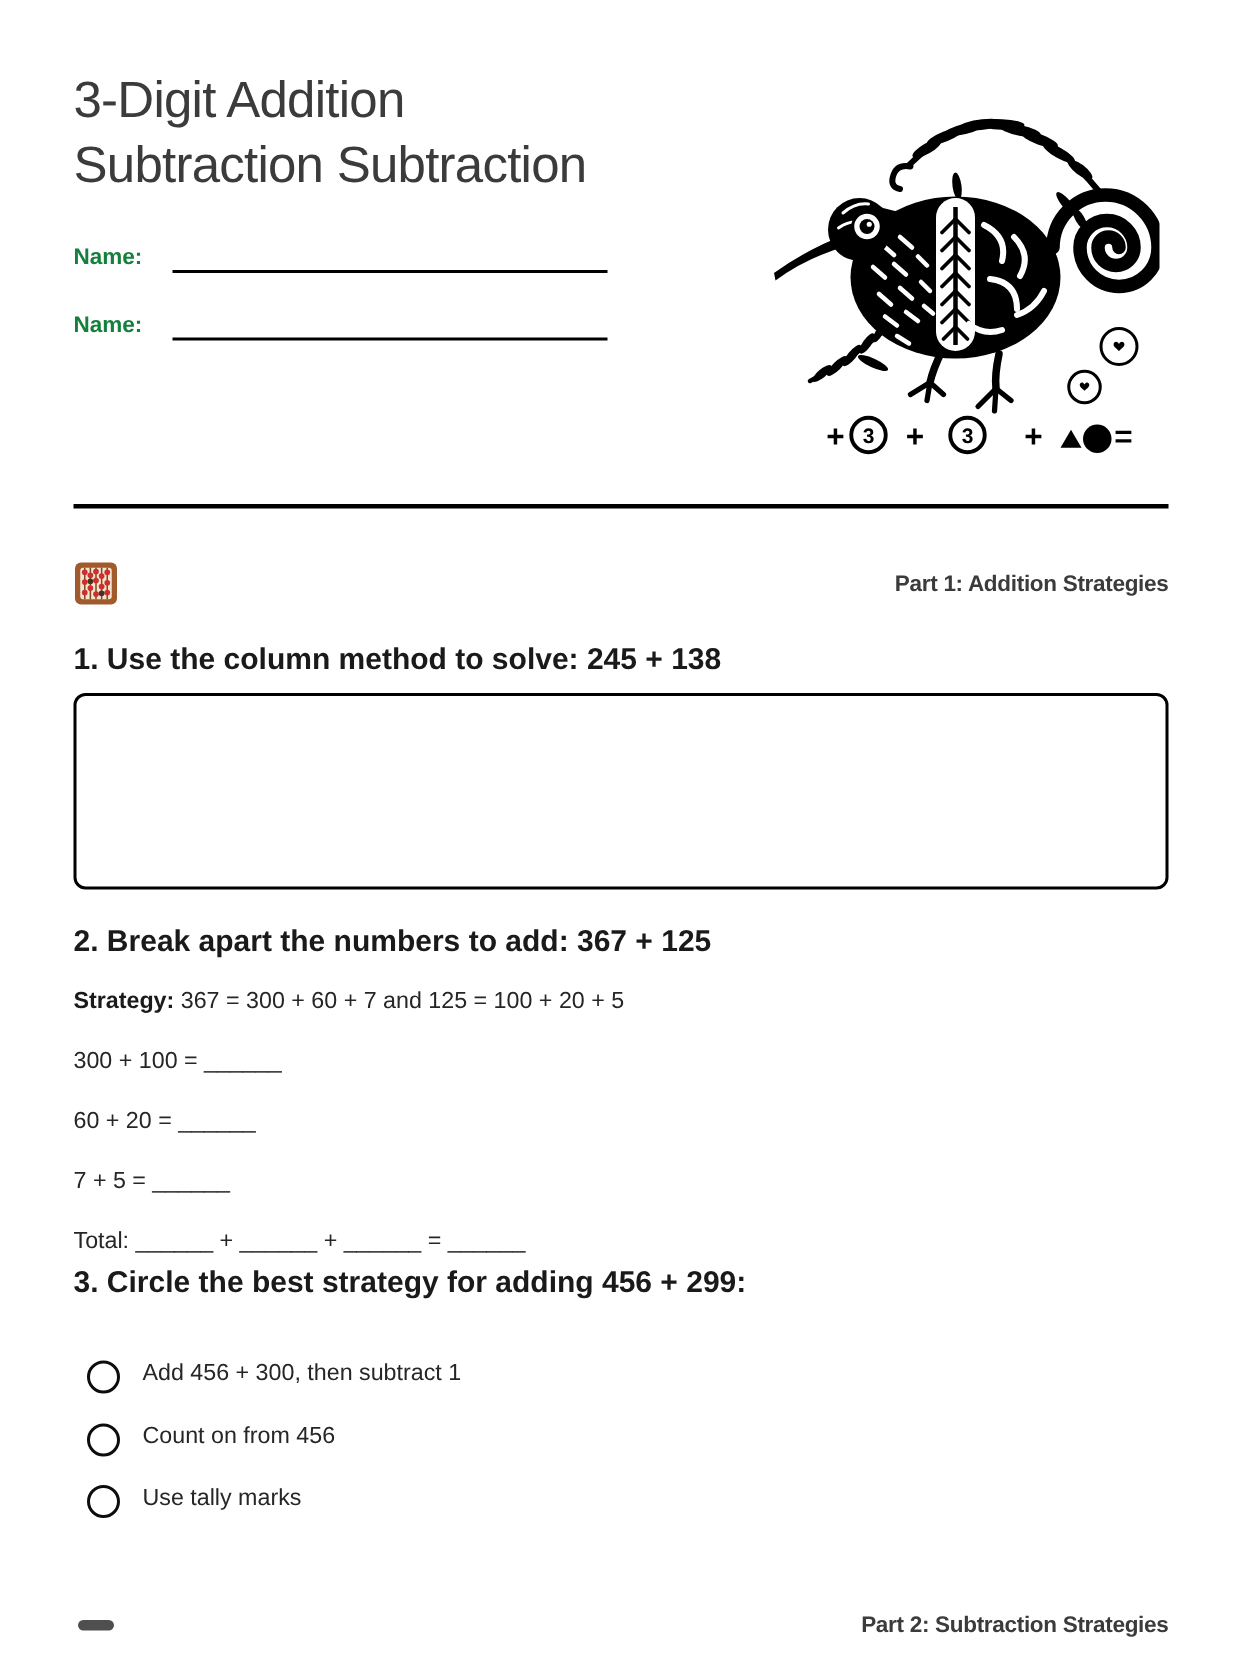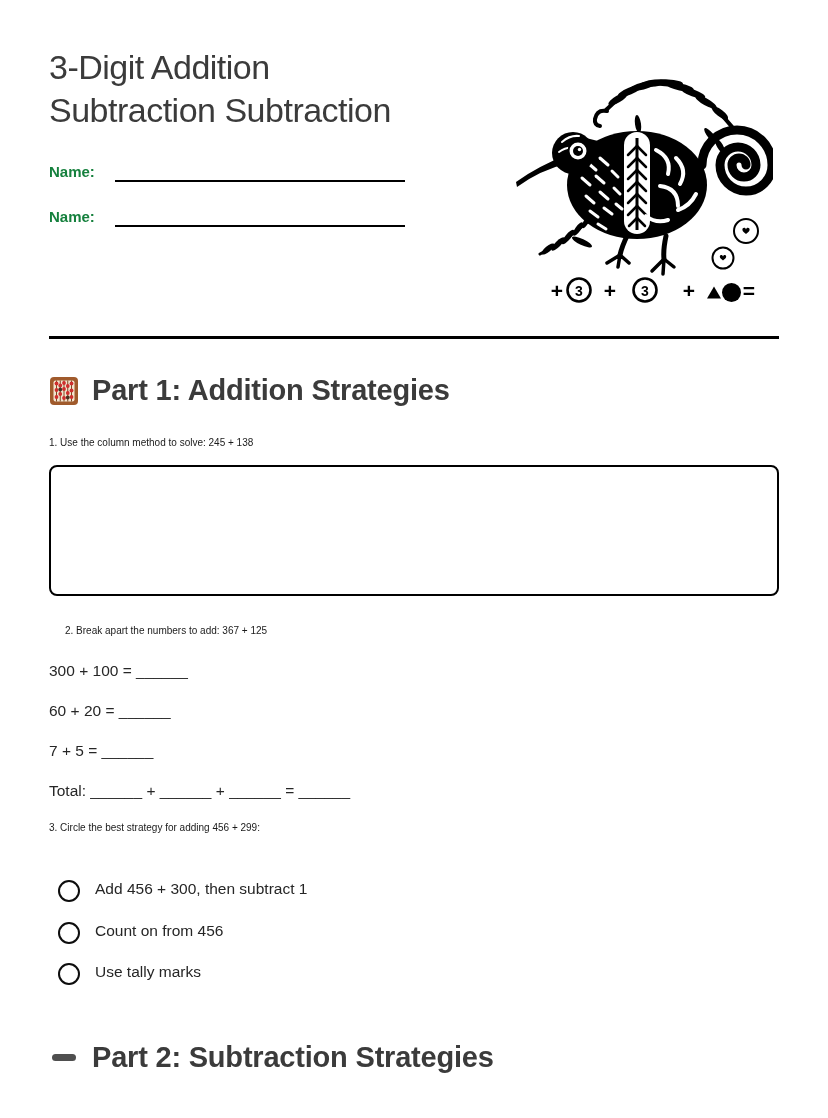--- a/index.html
+++ b/index.html
@@ -26,31 +26,31 @@
   .field-row.date { margin-top:21px; }
   .field-label { font-size:15px; font-weight:700; color:#15803d; width:66px; padding-bottom:2px; }
   .write-line { flex:1; border-bottom:2px solid #000; height:20px; }
 
   
   .divider { margin-top:109px; height:3px; background:#000; }
 
   
   .section-heading {
     display:flex; align-items:center; margin-top:35px;
-    font-size:29px; font-weight:700; color:#3b3b3b; letter-spacing:-0.2px;
+    font-size:15px; font-weight:700; color:#3b3b3b; letter-spacing:-0.2px;justify-content:space-between;
   }
   .section-heading .icon-box { width:30px; height:30px; margin-right:13px; flex:none;
     display:flex; align-items:center; justify-content:center; }
   .minus-bar { width:24px; height:7px; background:#4f4f4f; border-radius:3.5px; }
 
   
-  .q { font-size:10px; font-weight:400; color:#1a1a1a; line-height:20px; }
+  .q { font-size:20px; font-weight:700; color:#1a1a1a; line-height:20px; }
   .q1 { margin-top:26px; }
-  .q2 { margin-top:25px;margin-left:16px; }
-  .q3 { margin-top:17px; }
+  .q2 { margin-top:25px; }
+  .q3 { margin-top:7px; }
   .answer-box { margin-top:12px; height:127px; border:2px solid #000; border-radius:8px; background:#fff; }
   .body-line { font-size:15.5px; line-height:20px; color:#262626; margin-top:20px; }
   .body-line b { color:#1a1a1a; }
 
   
   .options { margin-top:42px; padding-left:9px; }
   .option { display:flex; align-items:flex-start; height:22px; margin-bottom:19.5px; }
   .radio {
     width:22px; height:22px; box-sizing:border-box;
     border:2.6px solid #0d0d0d; border-radius:50%;
@@ -239,20 +239,24 @@
           </g>
         </svg>
       </span>
       <span>Part 1: Addition Strategies</span>
     </div>
 
     <div class="q q1">1. Use the column method to solve: 245 + 138</div>
     <div class="answer-box"></div>
 
     <div class="q q2">2. Break apart the numbers to add: 367 + 125</div>
+    <div class="body-line">
+      <b>Strategy:</b>
+      <span>367 = 300 + 60 + 7 and 125 = 100 + 20 + 5</span>
+    </div>
     <div class="body-line">300 + 100 = ______</div>
     <div class="body-line">60 + 20 = ______</div>
     <div class="body-line">7 + 5 = ______</div>
     <div class="body-line">Total: ______ + ______ + ______ = ______</div>
 
     <div class="q q3">3. Circle the best strategy for adding 456 + 299:</div>
     <div class="options">
       <div class="option">
         <span class="radio"></span>
         <span class="option-label">Add 456 + 300, then subtract 1</span>

